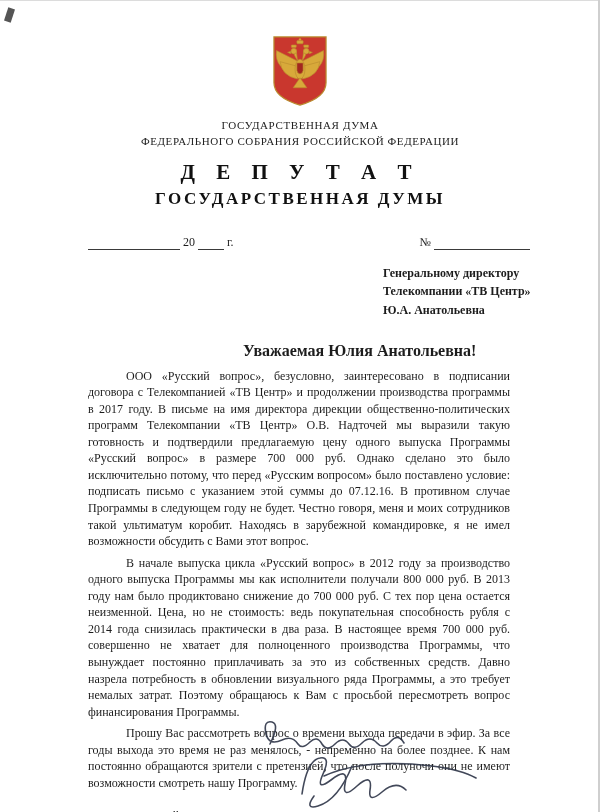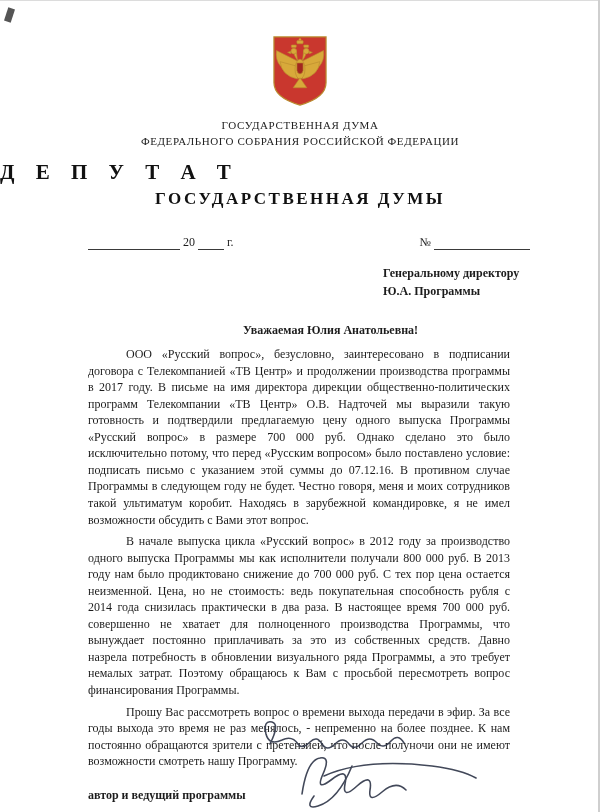--- a/index.html
+++ b/index.html
@@ -12,37 +12,37 @@
     color:#1c1c1c;
     overflow:hidden;
     box-shadow:inset -2px 0 0 #cfcfcf, inset 0 1px 0 #dcdcdc;
   }
   .scan-mark{position:absolute;left:6px;top:8px;width:7px;height:14px;background:#2a2a2a;transform:rotate(18deg);opacity:.8;}
 
   
   .emblem{display:block;margin:34px auto 10px auto;width:62px;height:74px;}
   .org{ text-align:center; font-size:11px; letter-spacing:.6px; line-height:1.45; color:#222;}
   .org div{white-space:nowrap;}
-  .title1{font-size:21px;font-weight:bold;letter-spacing:8px;margin-top:10px;color:#111;}
+  .title1{text-align:center;font-size:21px;font-weight:bold;letter-spacing:8px;margin-top:10px;color:#111;}
   .title2{text-align:center;font-size:17px;font-weight:bold;letter-spacing:2.5px;margin-top:4px;color:#111;}
 
   
   .dateline{
     display:flex;justify-content:space-between;align-items:flex-end;
     margin:26px 70px 0 88px; font-size:12px;
   }
   .blank{display:inline-block;border-bottom:1px solid #3a3a3a;height:11px;vertical-align:bottom;}
   .b-long{width:92px;} .b-short{width:26px;} .b-num{width:96px;}
   .dl-left span.txt{padding:0 3px;}
 
   
   .recipient{margin:14px 60px 7px 383px;font-size:12px;font-weight:bold;line-height:1.55;white-space:nowrap;}
 
   
-  .salutation{margin:22px 0 8px 243px;font-size:12px;font-weight:bold;}
+  .salutation{margin:22px 0 8px 243px;font-size:16px;font-weight:bold;}
   .body-text{margin:0 78px 0 88px;font-size:12px;line-height:1.38;text-align:justify;}
   .body-text p{margin:0 12px 5px 0;text-indent:38px;}
 
   
   .sigrow{
     display:flex;justify-content:space-between;align-items:flex-end;
     margin:16px 88px 0 88px;font-size:12px;font-weight:bold;line-height:1.5;
   }
   .ink{position:absolute;left:232px;top:702px;width:310px;height:110px;pointer-events:none;}
 </style>
@@ -92,21 +92,22 @@
     <div class="dl-left">
       <span class="blank b-long"></span><span class="txt">20</span><span class="blank b-short"></span><span class="txt">г.</span>
     </div>
     <div class="dl-right">
       <span class="txt">№</span> <span class="blank b-num"></span>
     </div>
   </div>
 
   <div class="recipient">
     <div>Генеральному директору</div>
-    <div>Ю.А. Программы</div>
+    <div>Телекомпании «ТВ Центр»</div>
+    <div>Ю.А. Анатольевна</div>
   </div>
 
   <div class="salutation">Уважаемая Юлия Анатольевна!</div>
 
   <div class="body-text">
     <p>ООО «Русский вопрос», безусловно, заинтересовано в подписании договора с Телекомпанией «ТВ Центр» и продолжении производства программы в 2017 году. В письме на имя директора дирекции общественно-политических программ Телекомпании «ТВ Центр» О.В. Надточей мы выразили такую готовность и подтвердили предлагаемую цену одного выпуска Программы «Русский вопрос» в размере 700 000 руб. Однако сделано это было исключительно потому, что перед «Русским вопросом» было поставлено условие: подписать письмо с указанием этой суммы до 07.12.16. В противном случае Программы в следующем году не будет. Честно говоря, меня и моих сотрудников такой ультиматум коробит. Находясь в зарубежной командировке, я не имел возможности обсудить с Вами этот вопрос.</p>
     <p>В начале выпуска цикла «Русский вопрос» в 2012 году за производство одного выпуска Программы мы как исполнители получали 800 000 руб. В 2013 году нам было продиктовано снижение до 700 000 руб. С тех пор цена остается неизменной. Цена, но не стоимость: ведь покупательная способность рубля с 2014 года снизилась практически в два раза. В настоящее время 700 000 руб. совершенно не хватает для полноценного производства Программы, что вынуждает постоянно приплачивать за это из собственных средств. Давно назрела потребность в обновлении визуального ряда Программы, а это требует немалых затрат. Поэтому обращаюсь к Вам с просьбой пересмотреть вопрос финансирования Программы.</p>
     <p>Прошу Вас рассмотреть вопрос о времени выхода передачи в эфир. За все годы выхода это время не раз менялось, - непременно на более позднее. К нам постоянно обращаются зрители с претензией, что после полуночи они не имеют возможности смотреть нашу Программу.</p>
   </div>
 

